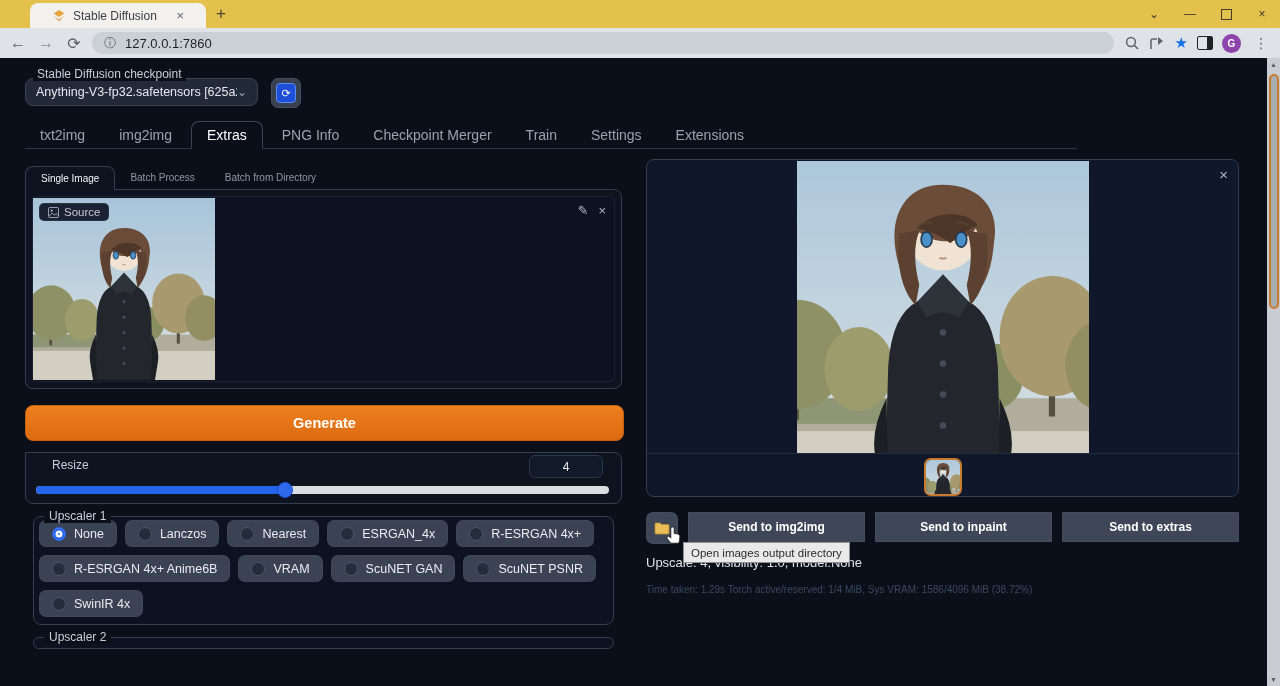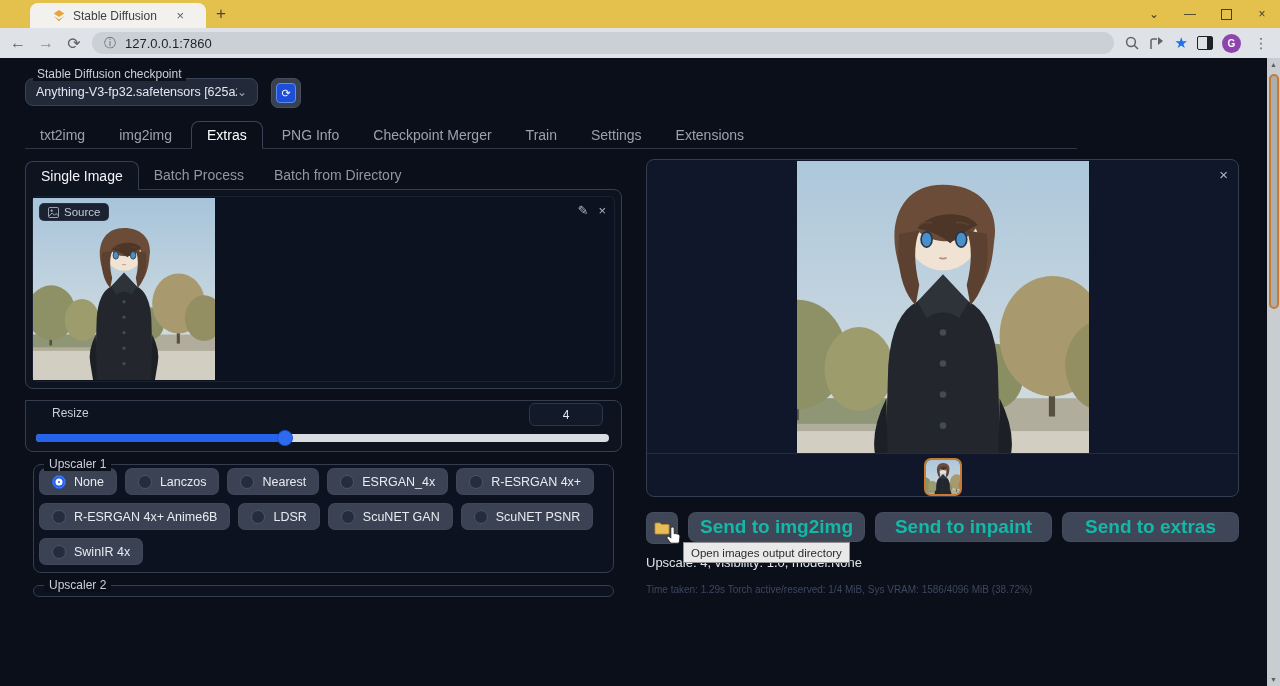--- a/index.html
+++ b/index.html
@@ -50,21 +50,21 @@
   .maintabs{position:absolute;left:25px;top:61px;right:20px;height:29px;display:flex;align-items:flex-end;
     border-bottom:1px solid #2e3749}
   .mtab{padding:5px 15px;font-size:14px;color:#9aa2b0;margin-right:4px}
   .mtab.active{color:#fff;border:1px solid #3a4457;border-bottom:1px solid #0b0f19;border-radius:8px 8px 0 0;
     margin-bottom:-1px;background:#0b0f19}
   
   .leftcol{position:absolute;left:25px;top:100px;width:597px}
   .rightcol{position:absolute;left:646px;top:101px;width:593px}
   
   .subtabs{display:flex;align-items:flex-end;height:31px}
-  .stab{padding:6px 15px;font-size:14px;color:#8f97a5}
+  .stab{padding:6px 15px;font-size:10px;color:#8f97a5}
   .stab.active{color:#f2f4f8;border:1px solid #343e50;border-bottom:none;border-radius:8px 8px 0 0;
     background:#0e1320;margin-bottom:-1px;z-index:2;position:relative}
   .tabpanel{border:1px solid #343e50;border-radius:0 8px 8px 8px;background:#0e1320;padding:6px;box-sizing:border-box}
   .dropzone{position:relative;border:1px solid #39435655;border-radius:6px;height:184px;background:#0d1220;
     display:flex;align-items:center;justify-content:flex-start}
   .srcchip{position:absolute;left:6px;top:6px;display:flex;align-items:center;gap:5px;background:#1b2232;
     border:1px solid #39435688;border-radius:5px;padding:2px 8px;font-size:11.5px;color:#c3c9d6}
   .zonetools{position:absolute;right:8px;top:6px;display:flex;gap:10px;color:#aeb5c2;font-size:13px}
   .srcimg{width:182px;height:182px}
   .gen-btn{margin-top:16px;height:34px;width:100%;background:linear-gradient(#ee8020,#dd6a10);
@@ -92,22 +92,22 @@
   .resultbox{position:relative;border:1px solid #343e50;border-radius:8px;height:338px;background:#10172a;
     box-sizing:border-box;overflow:hidden}
   .resultimg{position:absolute;left:150px;top:1px;width:292px;height:292px}
   .res-close{position:absolute;right:10px;top:6px;color:#aeb5c2;font-size:15px}
   .thumbstrip{position:absolute;left:0;right:0;top:293px;height:45px;border-top:1px solid #232c3d;
     display:flex;align-items:center;justify-content:center}
   .thumb{width:38px;height:38px;border:2px solid #c87a2e;border-radius:7px;overflow:hidden;background:#0d1220;box-sizing:border-box}
   .sendrow{display:flex;gap:10px;margin-top:15px;height:30px}
   .folder-btn{width:30px;height:30px;background:#3e4657;border:1px solid #4a536488;border-radius:7px;
     display:flex;align-items:center;justify-content:center}
-  .send-btn{flex:1;background:#3e4657;border:1px solid #4a536488;border-radius:8px;color:#14b8a6;
-    font-weight:bold;font-size:19px;display:flex;align-items:center;justify-content:center}
+  .send-btn{flex:1;background:#3e4657;border:1px solid #4a536488;border-radius:0;color:#ffffff;
+    font-weight:bold;font-size:12px;display:flex;align-items:center;justify-content:center}
   .info-line{margin-top:13px;font-size:13px;color:#dfe3ea}
   .perf-line{margin-top:14px;font-size:10px;color:#3c4760}
   .tooltip{position:absolute;left:37px;top:383px;height:19px;background:#e9e9e9;border:1px solid #8f8f8f;
     color:#2b2b2b;font-size:11.5px;display:flex;align-items:center;padding:0 7px;z-index:5;white-space:nowrap}
   .cursor{position:absolute;left:20px;top:367px;z-index:6}
 </style>
 </head>
 <body>
 
 <svg width="0" height="0" style="position:absolute" aria-hidden="true">
@@ -237,20 +237,21 @@
         <div class="zonetools">
           <span>✎</span>
           <span>×</span>
         </div>
         <svg class="srcimg" viewBox="0 0 200 200">
           <use href="#scene"></use>
         </svg>
       </div>
     </div>
 
+    <div class="gen-btn">Generate</div>
 
     <div class="scale-wrap">
       <div class="scale-panel">
         <div class="resize-label">Resize</div>
         <div class="num-box">4</div>
         <div class="slider">
           <div class="fill"></div>
           <div class="knob"></div>
         </div>
       </div>
@@ -278,21 +279,21 @@
         <span class="chip">
             <span class="radio"></span>
             <span>R-ESRGAN 4x+</span>
           </span>
         <span class="chip">
             <span class="radio"></span>
             <span>R-ESRGAN 4x+ Anime6B</span>
           </span>
         <span class="chip">
             <span class="radio"></span>
-            <span>LDSR</span>
+            <span>VRAM</span>
           </span>
         <span class="chip">
             <span class="radio"></span>
             <span>ScuNET GAN</span>
           </span>
         <span class="chip">
             <span class="radio"></span>
             <span>ScuNET PSNR</span>
           </span>
         <span class="chip">

